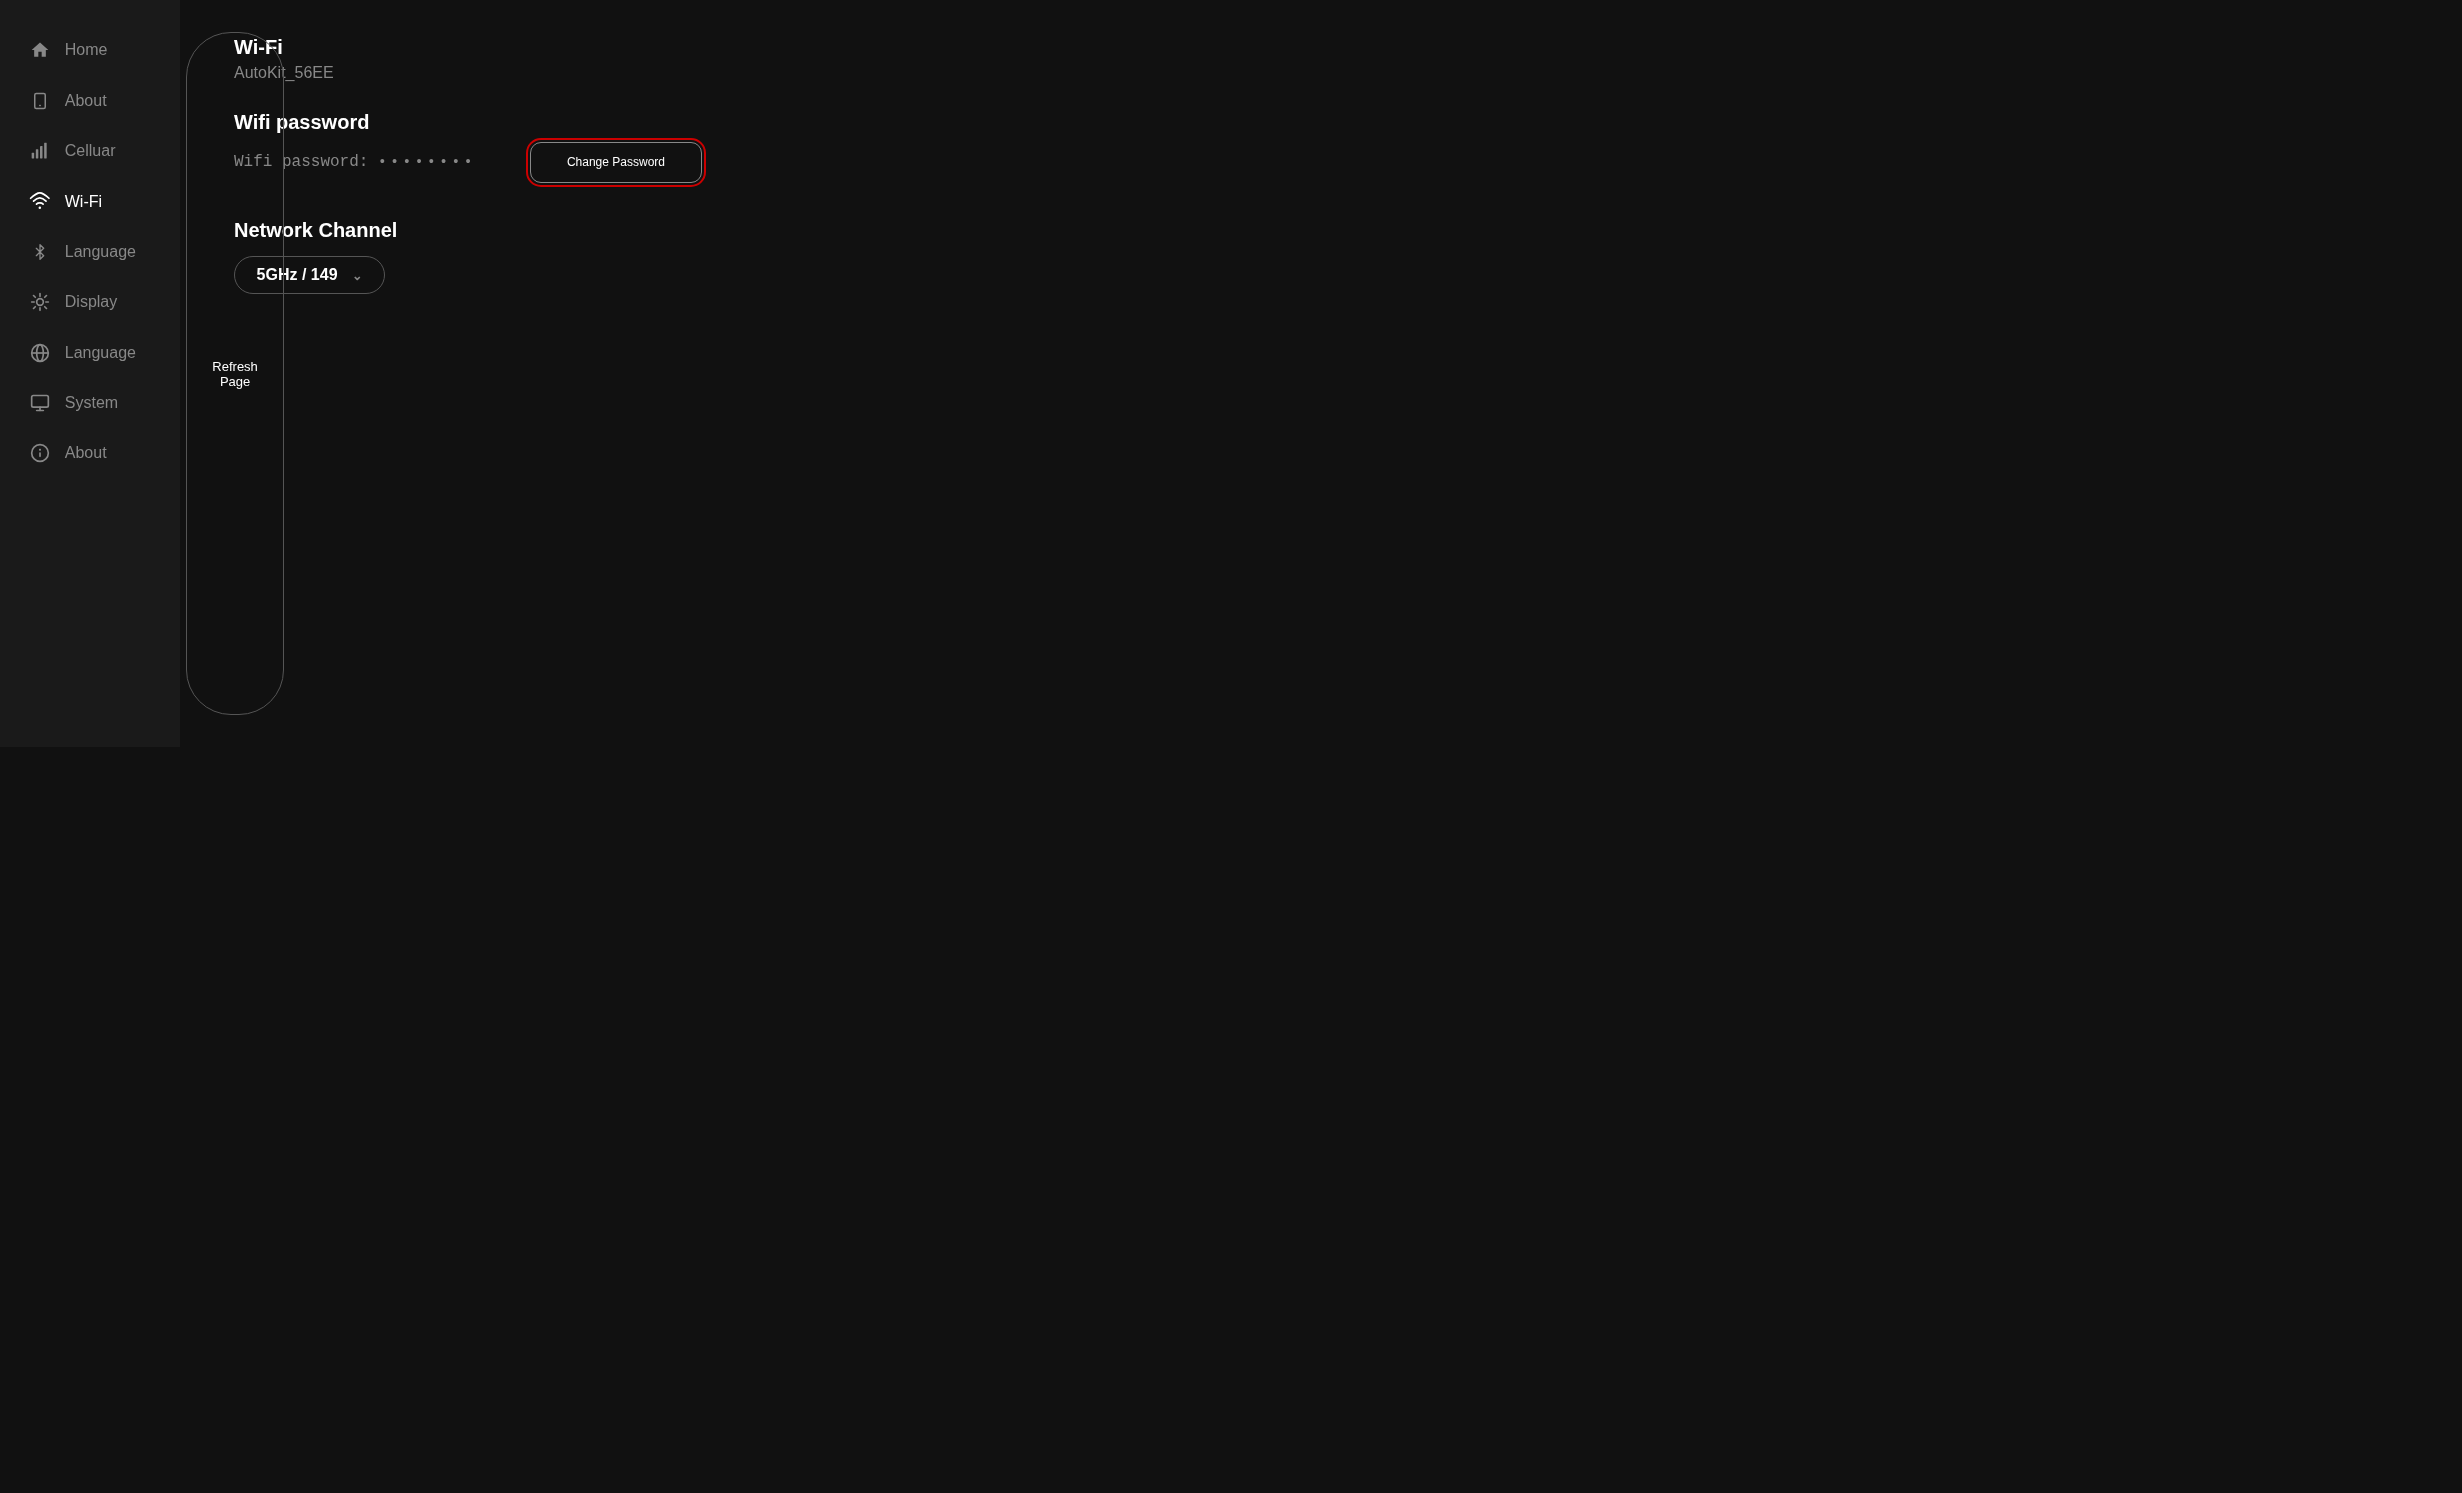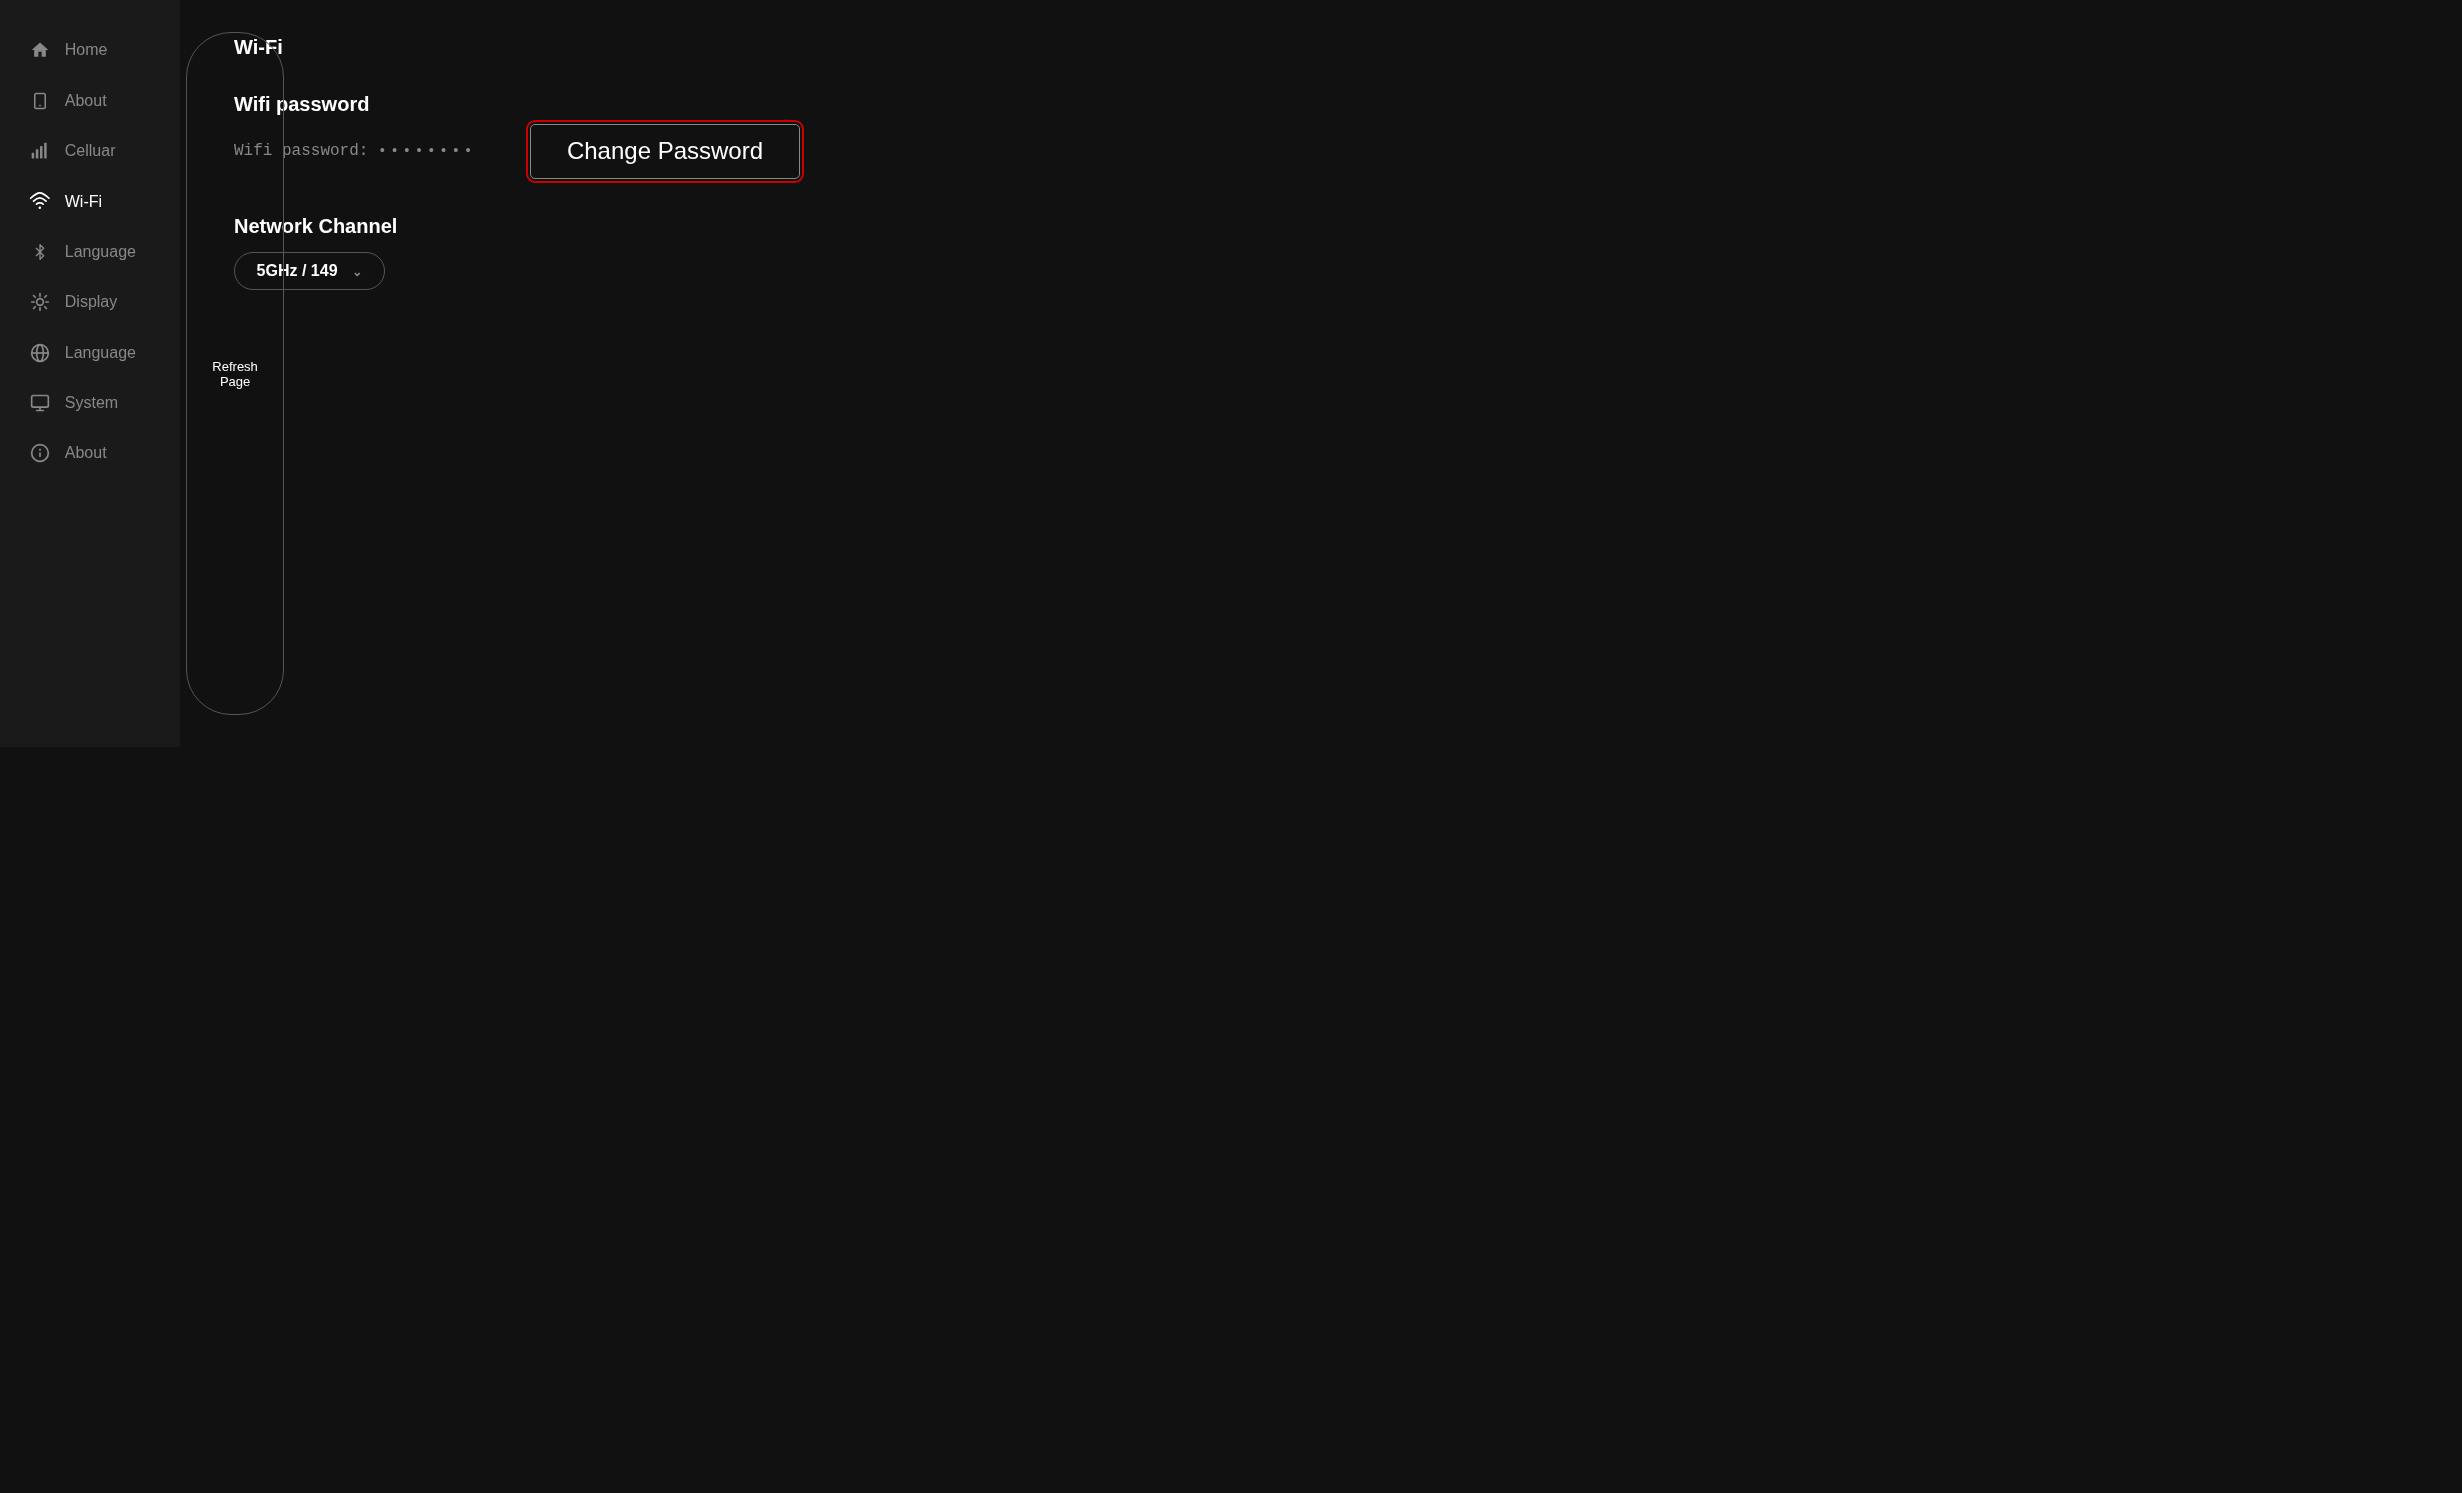--- a/index.html
+++ b/index.html
@@ -127,23 +127,23 @@
     }
 
     .password-dots {
       letter-spacing: 3.6px;
       font-size: 14.4px;
     }
 
     .change-password-button {
       background: transparent;
       border: 1.8px solid #888888;
-      border-radius: 5px;
-      color: #ffffff;
-      font-size: 24px;
+      border-radius: 11px;
+      color: #ffffff;
+      font-size: 12px;
       padding: 12.6px 36px;
       cursor: pointer;
       font-weight: 500;
       outline: 2.7px solid #cc0000;
       outline-offset: 2.7px;
       text-align: center;
     }
 
     .channel-section {
       margin-top: 7.2px;
@@ -282,20 +282,21 @@
 
   <div class="sidebar-footer">
     <button class="refresh-button">Refresh Page</button>
   </div>
 </div>
 
 <div class="main-content">
 
   <div class="section">
     <div class="section-title">Wi-Fi</div>
+    <div class="section-subtitle">AutoKit_56EE</div>
   </div>
 
   <div class="password-section">
     <div class="section-title">Wifi password</div>
     <div class="password-row">
       <div class="password-label-value">
         <span>Wifi password:</span>
         <span class="password-dots">••••••••</span>
       </div>
       <button class="change-password-button">Change Password</button>

